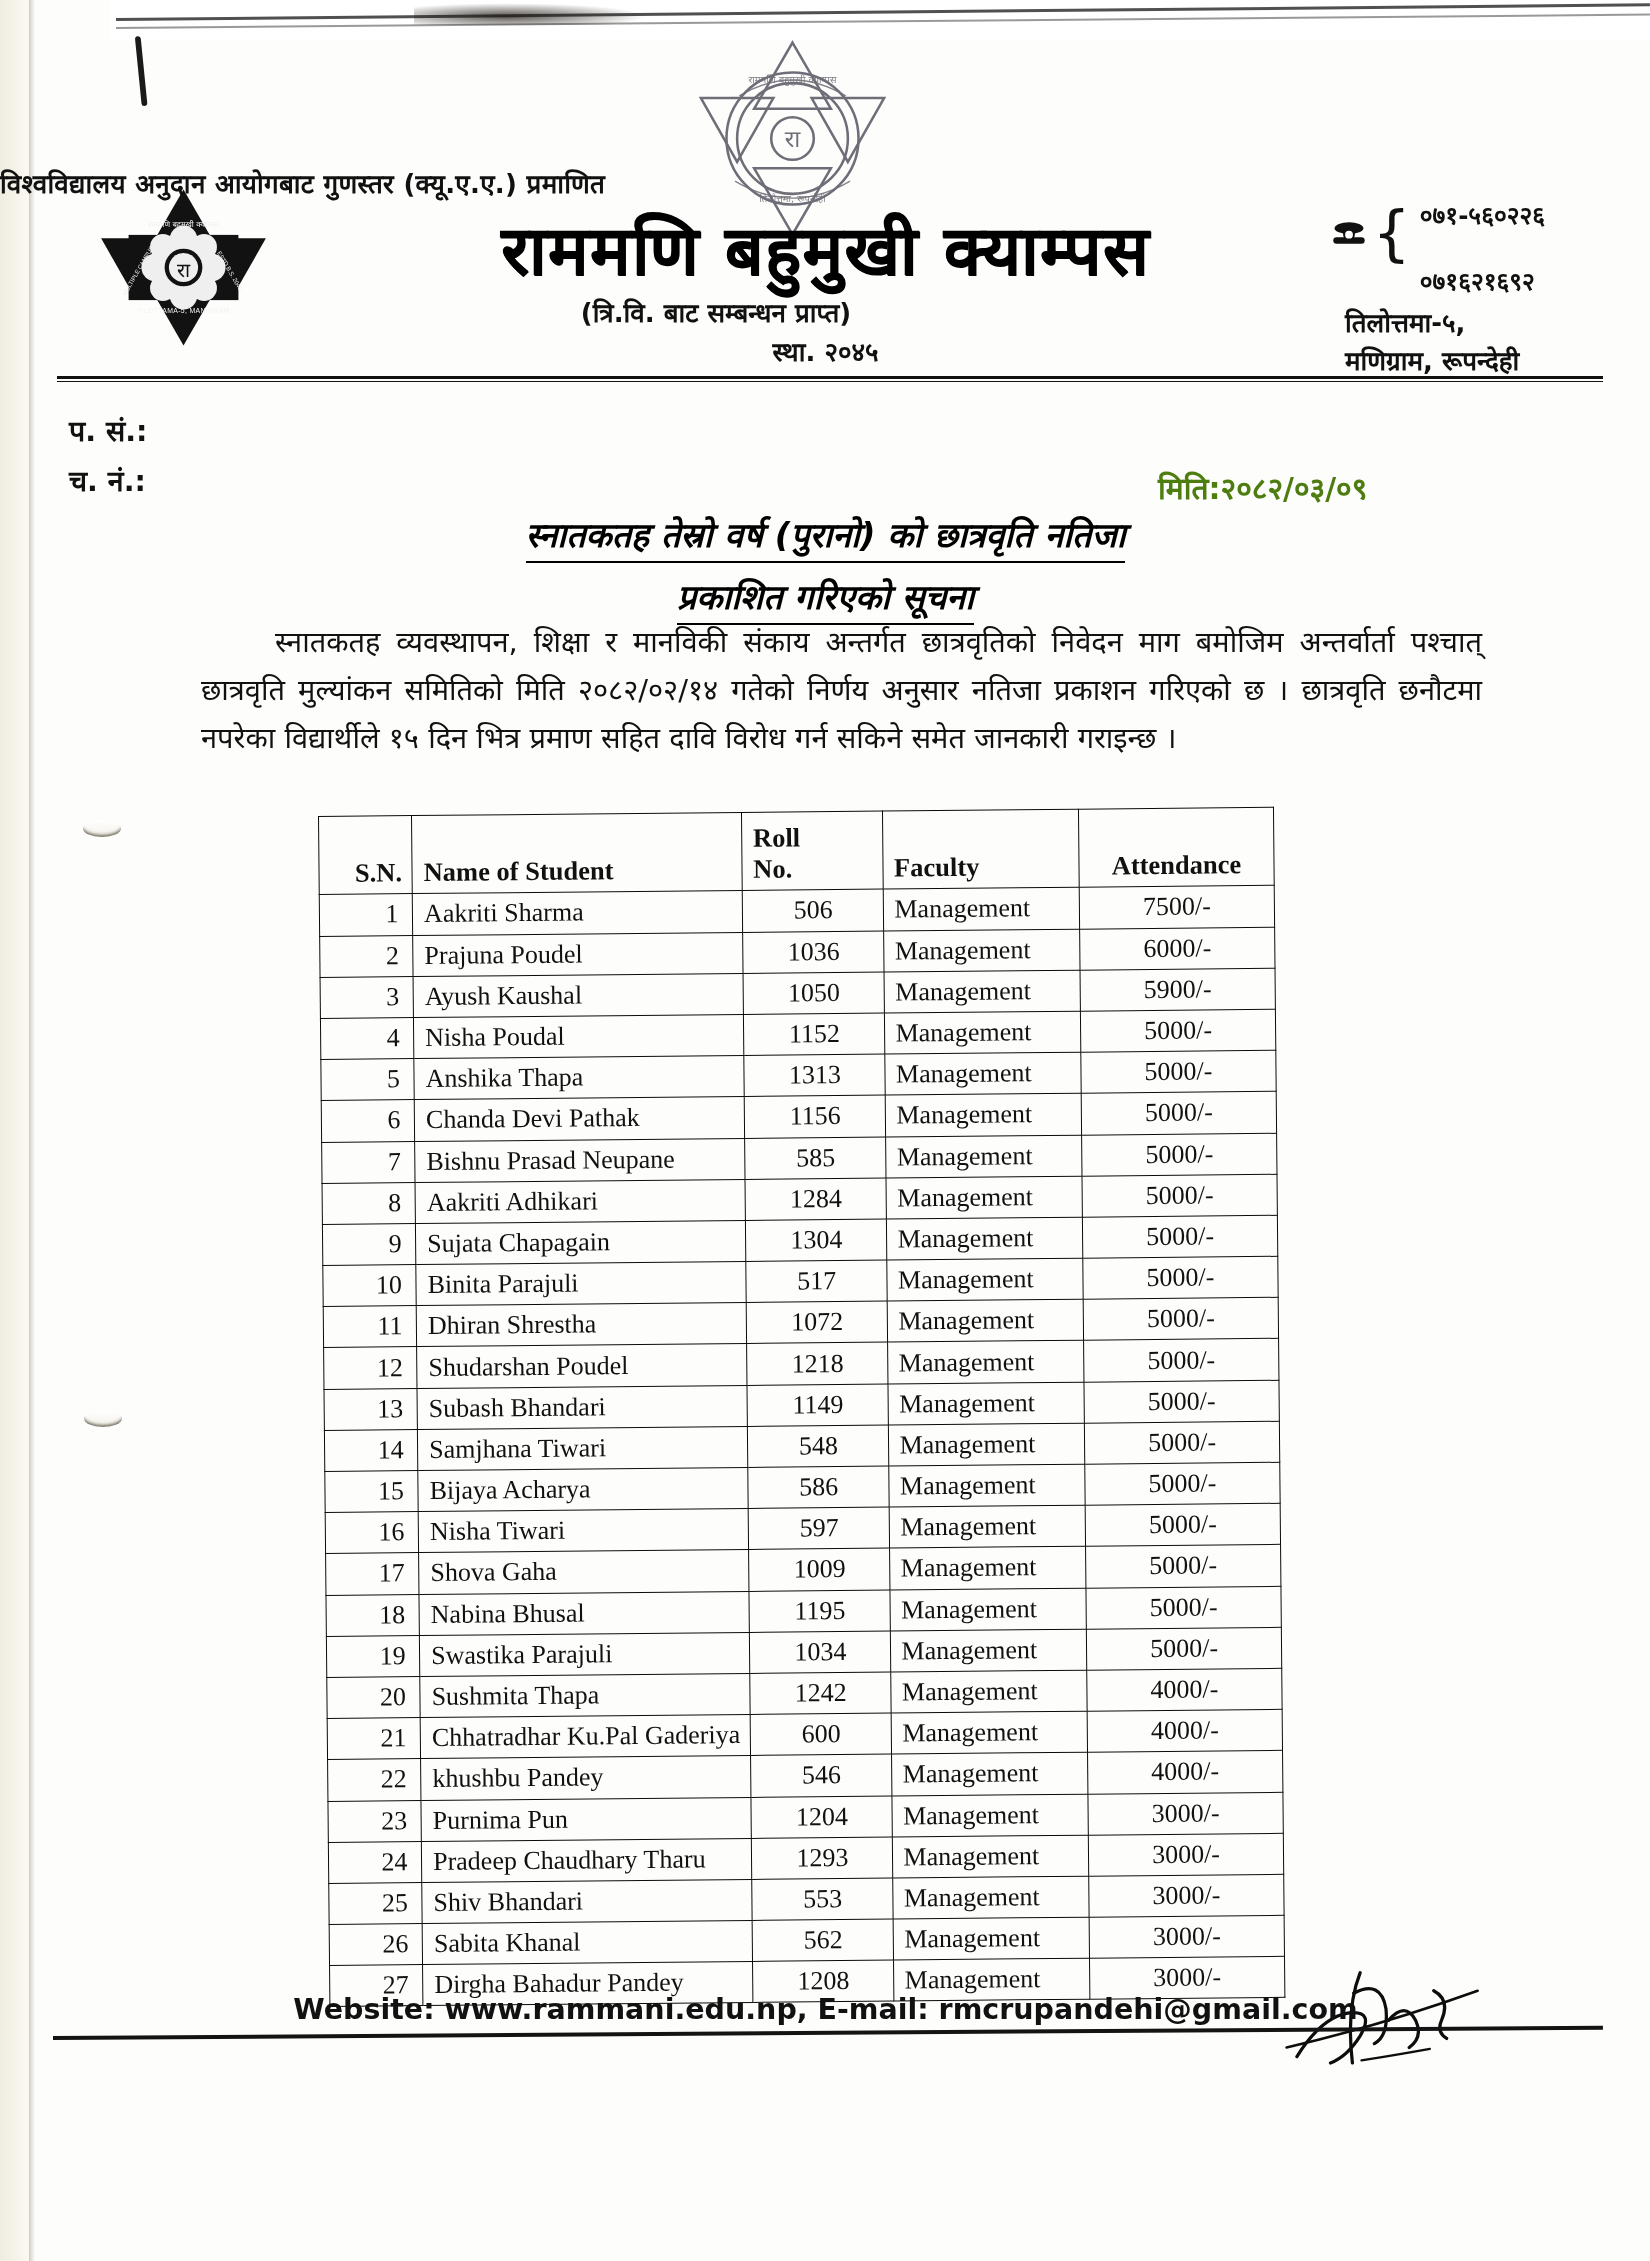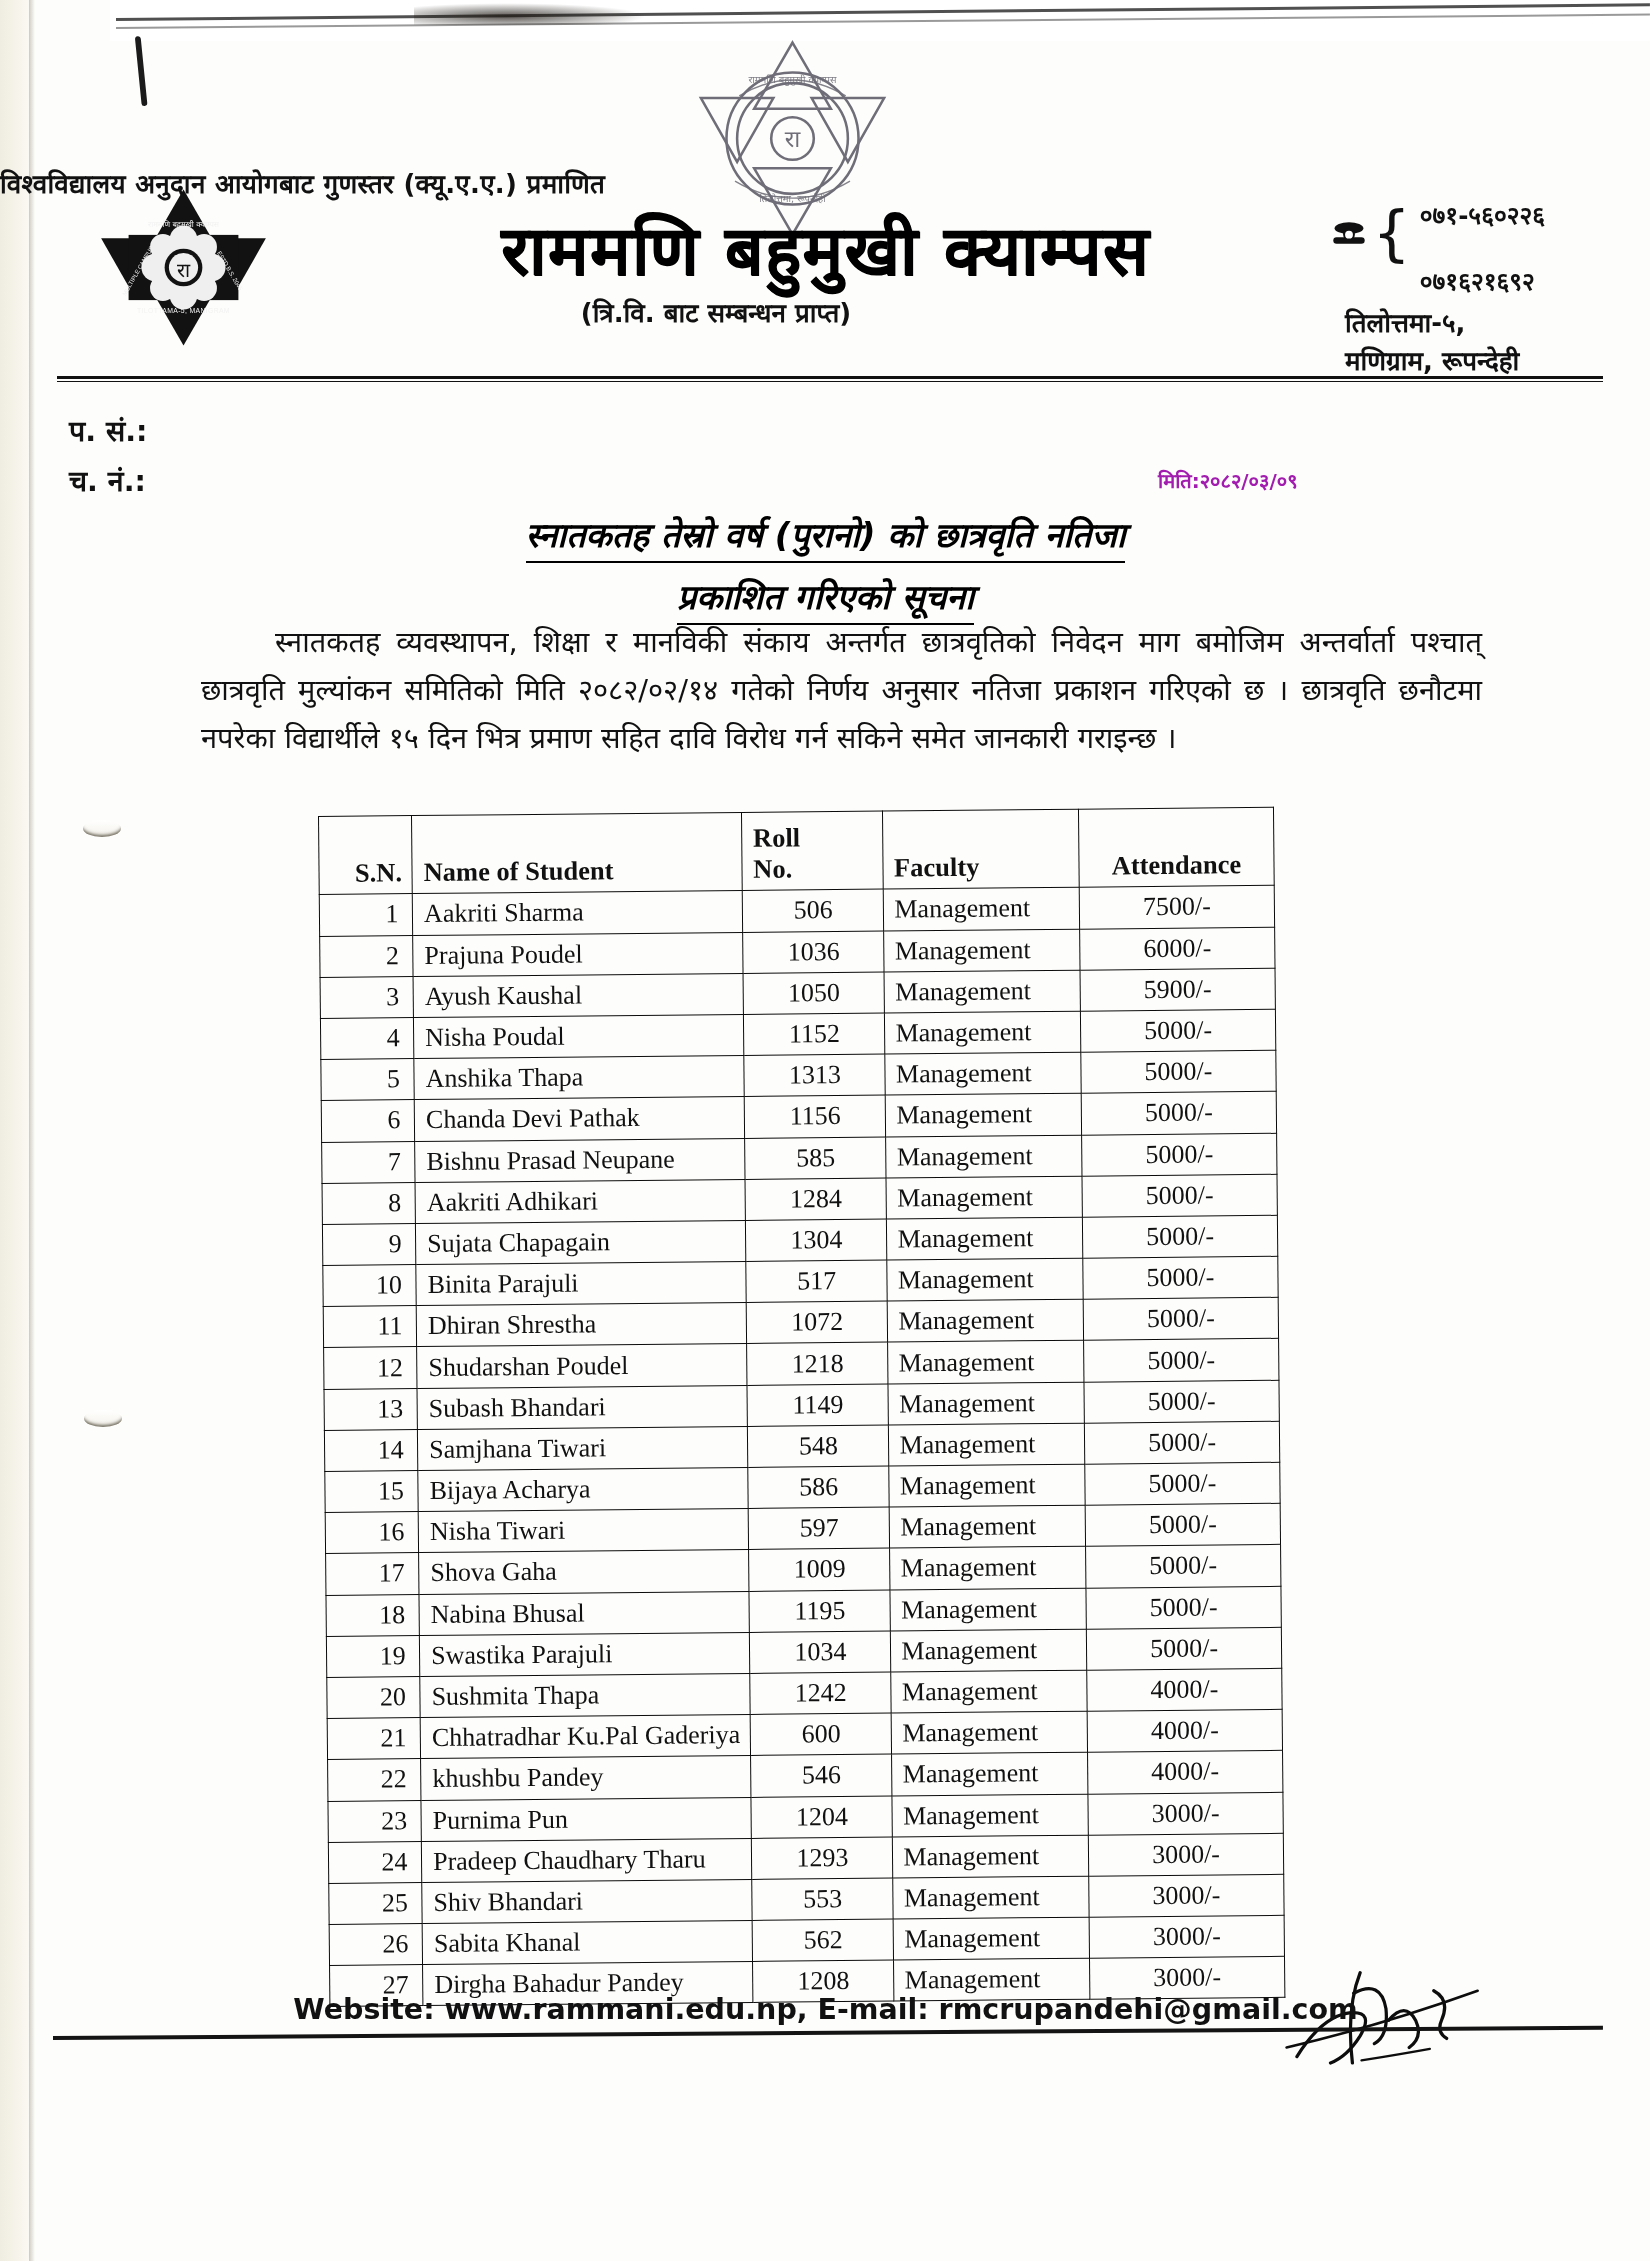--- a/index.html
+++ b/index.html
@@ -93,21 +93,21 @@
   .hr-double i{display:block;background:#111;}
   .hr-double i:nth-child(1){height:3.2px;}
   .hr-double i:nth-child(2){height:1.3px;margin-top:1.9px;}
 
   .refs{
     position:absolute;left:69px;top:407px;
     font-family:"DejaVu Sans",sans-serif;font-size:28.5px;font-weight:600;color:#111;line-height:50px;
   }
   .miti{
     position:absolute;left:1158px;top:467px;
-    font-family:"DejaVu Sans",sans-serif;font-size:20px;font-weight:600;color:#a21caf;
+    font-family:"DejaVu Sans",sans-serif;font-size:30px;font-weight:600;color:#4d7c0f;
     white-space:nowrap;
   }
 
   .title-wrap{position:absolute;left:0;top:511px;width:1651px;text-align:center;font-style:italic;}
   .title-1,.title-2{
     display:inline-block;font-family:"DejaVu Sans",sans-serif;
     font-size:34px;font-weight:700;color:#000;border-bottom:2.6px solid #000;
     padding-bottom:3.9px;
   }
   .title-2{font-size:34px;margin-top:10.3px;}
@@ -223,20 +223,21 @@
         <path d="M46 140 Q100 172 154 140"></path>
       </g>
       <text x="100" y="48" font-family="DejaVu Sans, sans-serif" font-size="9" text-anchor="middle" fill="#2d2a3a" opacity=".9">राममणि बहुमुखी क्याम्पस</text>
       <text x="100" y="160" font-family="DejaVu Sans, sans-serif" font-size="9" text-anchor="middle" fill="#2d2a3a" opacity=".9">तिलोत्तमा, रूपन्देही</text>
     </svg>
   </div>
 
   <div class="accred">विश्वविद्यालय अनुदान आयोगबाट गुणस्तर (क्यू.ए.ए.) प्रमाणित</div>
   <div class="college-name">राममणि बहुमुखी क्याम्पस</div>
   <div class="affil">(त्रि.वि. बाट सम्बन्धन प्राप्त)</div>
+  <div class="estd">स्था. २०४५</div>
 
   <div class="phone-block">
     <div class="phone-row">
       <span class="phone-icon">
         <svg viewBox="0 0 52 44">
             <g fill="#111">
           <ellipse cx="26" cy="14" rx="22" ry="9"></ellipse>
           <rect x="17" y="14" width="18" height="18" rx="8"></rect>
           <rect x="2" y="28" width="48" height="10" rx="5"></rect>
           <ellipse cx="26" cy="24" rx="6" ry="6" fill="#fff"></ellipse>

